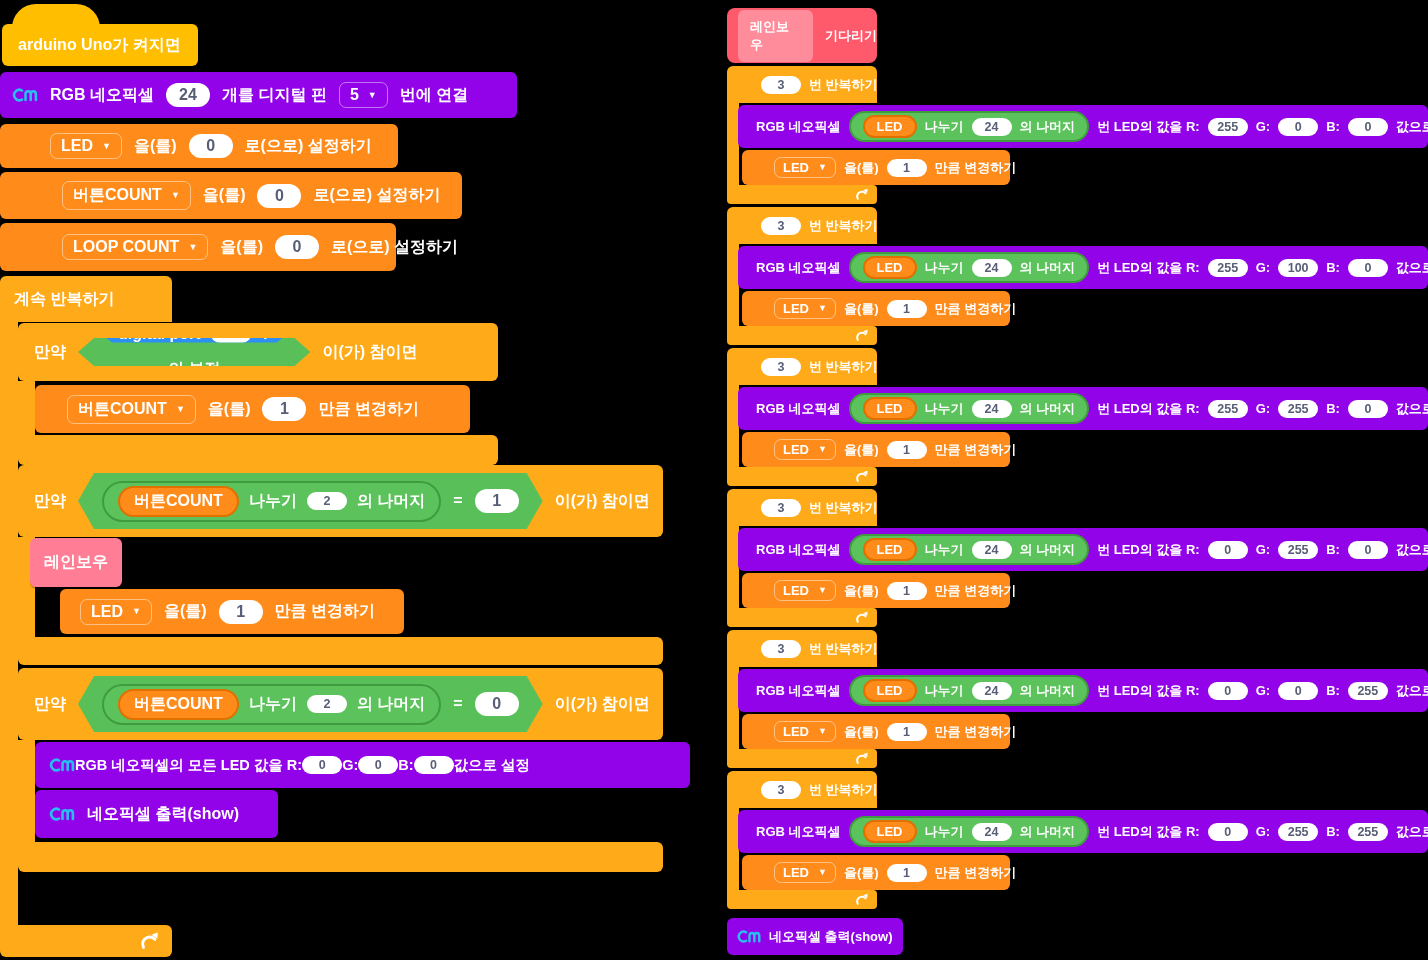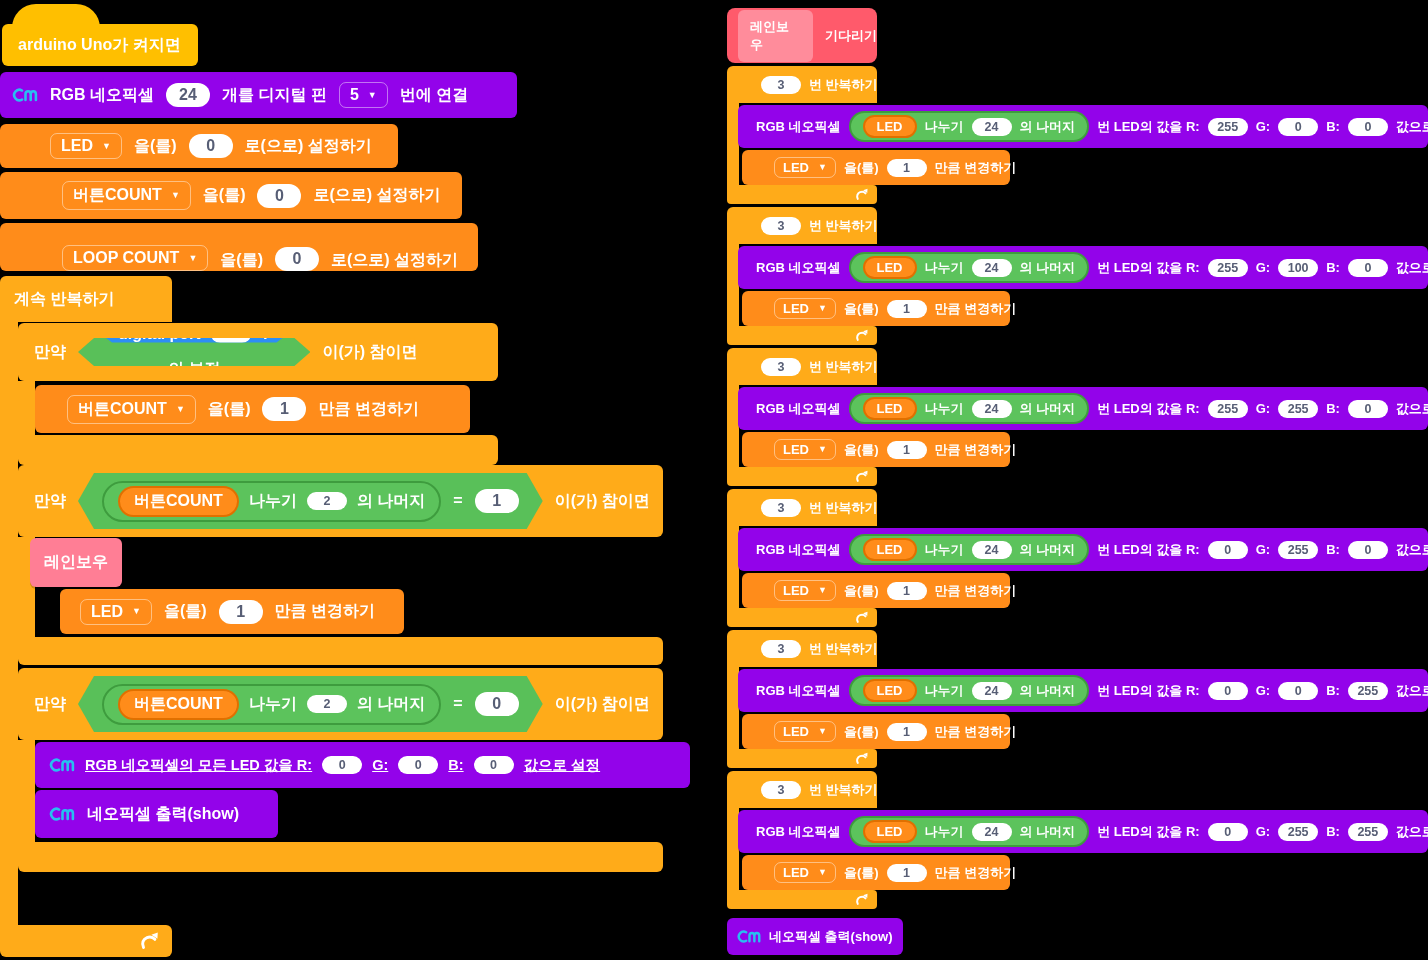--- a/index.html
+++ b/index.html
@@ -5,21 +5,21 @@
   html,body{margin:0;padding:0;background:#000;}
   #workspace{position:relative;width:1428px;height:960px;background:#000;overflow:hidden;
     font-family:"Liberation Sans",sans-serif;font-weight:600;}
   .b{position:absolute;box-sizing:border-box;display:flex;align-items:center;color:#fff;
      border-radius:6px;box-shadow:0 2px 0 rgba(0,0,0,.18);}
   .ctl{background:#FFAB19;}
   .var{background:#FF8C1A;}
   .pur{background:#9303EA;}
   .pnk{background:#FF7E95;}
   .fs-l{font-size:16px;gap:12px;}
-  .fs-m{font-size:14.5px;gap:10px;text-decoration:underline;}
+  .fs-m{font-size:14.5px;}
   .fs-r{font-size:13px;gap:8px;}
   .oval{background:#fff;color:#575E75;border-radius:999px;min-width:22px;padding:3px 11px;
         text-align:center;font-weight:700;display:inline-flex;justify-content:center;align-items:center;}
   .oval-s{padding:2px 9px;font-size:12.5px;}
   .dd{border:1.5px solid rgba(255,255,255,.45);border-radius:7px;padding:3px 10px;
       display:inline-flex;align-items:center;gap:9px;white-space:nowrap;}
   .tri{font-size:9px;line-height:1;}
   .hex{display:inline-flex;align-items:center;justify-content:center;
        clip-path:polygon(16px 0,calc(100% - 16px) 0,100% 50%,calc(100% - 16px) 100%,16px 100%,0 50%);}
   .hex-g{background:#59C059;}
@@ -82,21 +82,21 @@
   <div class="b var fs-l" style="left:0;top:172px;width:462px;height:47px;padding-left:62px;">
     <span class="dd">
       <span>버튼COUNT</span>
       <span class="tri">▼</span>
     </span>
     <span class="lbl">을(를)</span>
     <span class="oval">0</span>
     <span class="lbl">로(으로) 설정하기</span>
   </div>
 
-  <div class="b var fs-l" style="left:0;top:223px;width:478px;height:48px;padding-left:62px;align-items:flex-end;">
+  <div class="b var fs-l" style="left:0;top:223px;width:396px;height:48px;padding-left:62px;">
     <span class="dd">
       <span>LOOP COUNT</span>
       <span class="tri">▼</span>
     </span>
     <span class="lbl">을(를)</span>
     <span class="oval">0</span>
     <span class="lbl">로(으로) 설정하기</span>
   </div>
 
   <div class="b ctl fs-l" style="left:0;top:276px;width:172px;height:46px;border-radius:6px 6px 0 0;padding-left:14px;">

